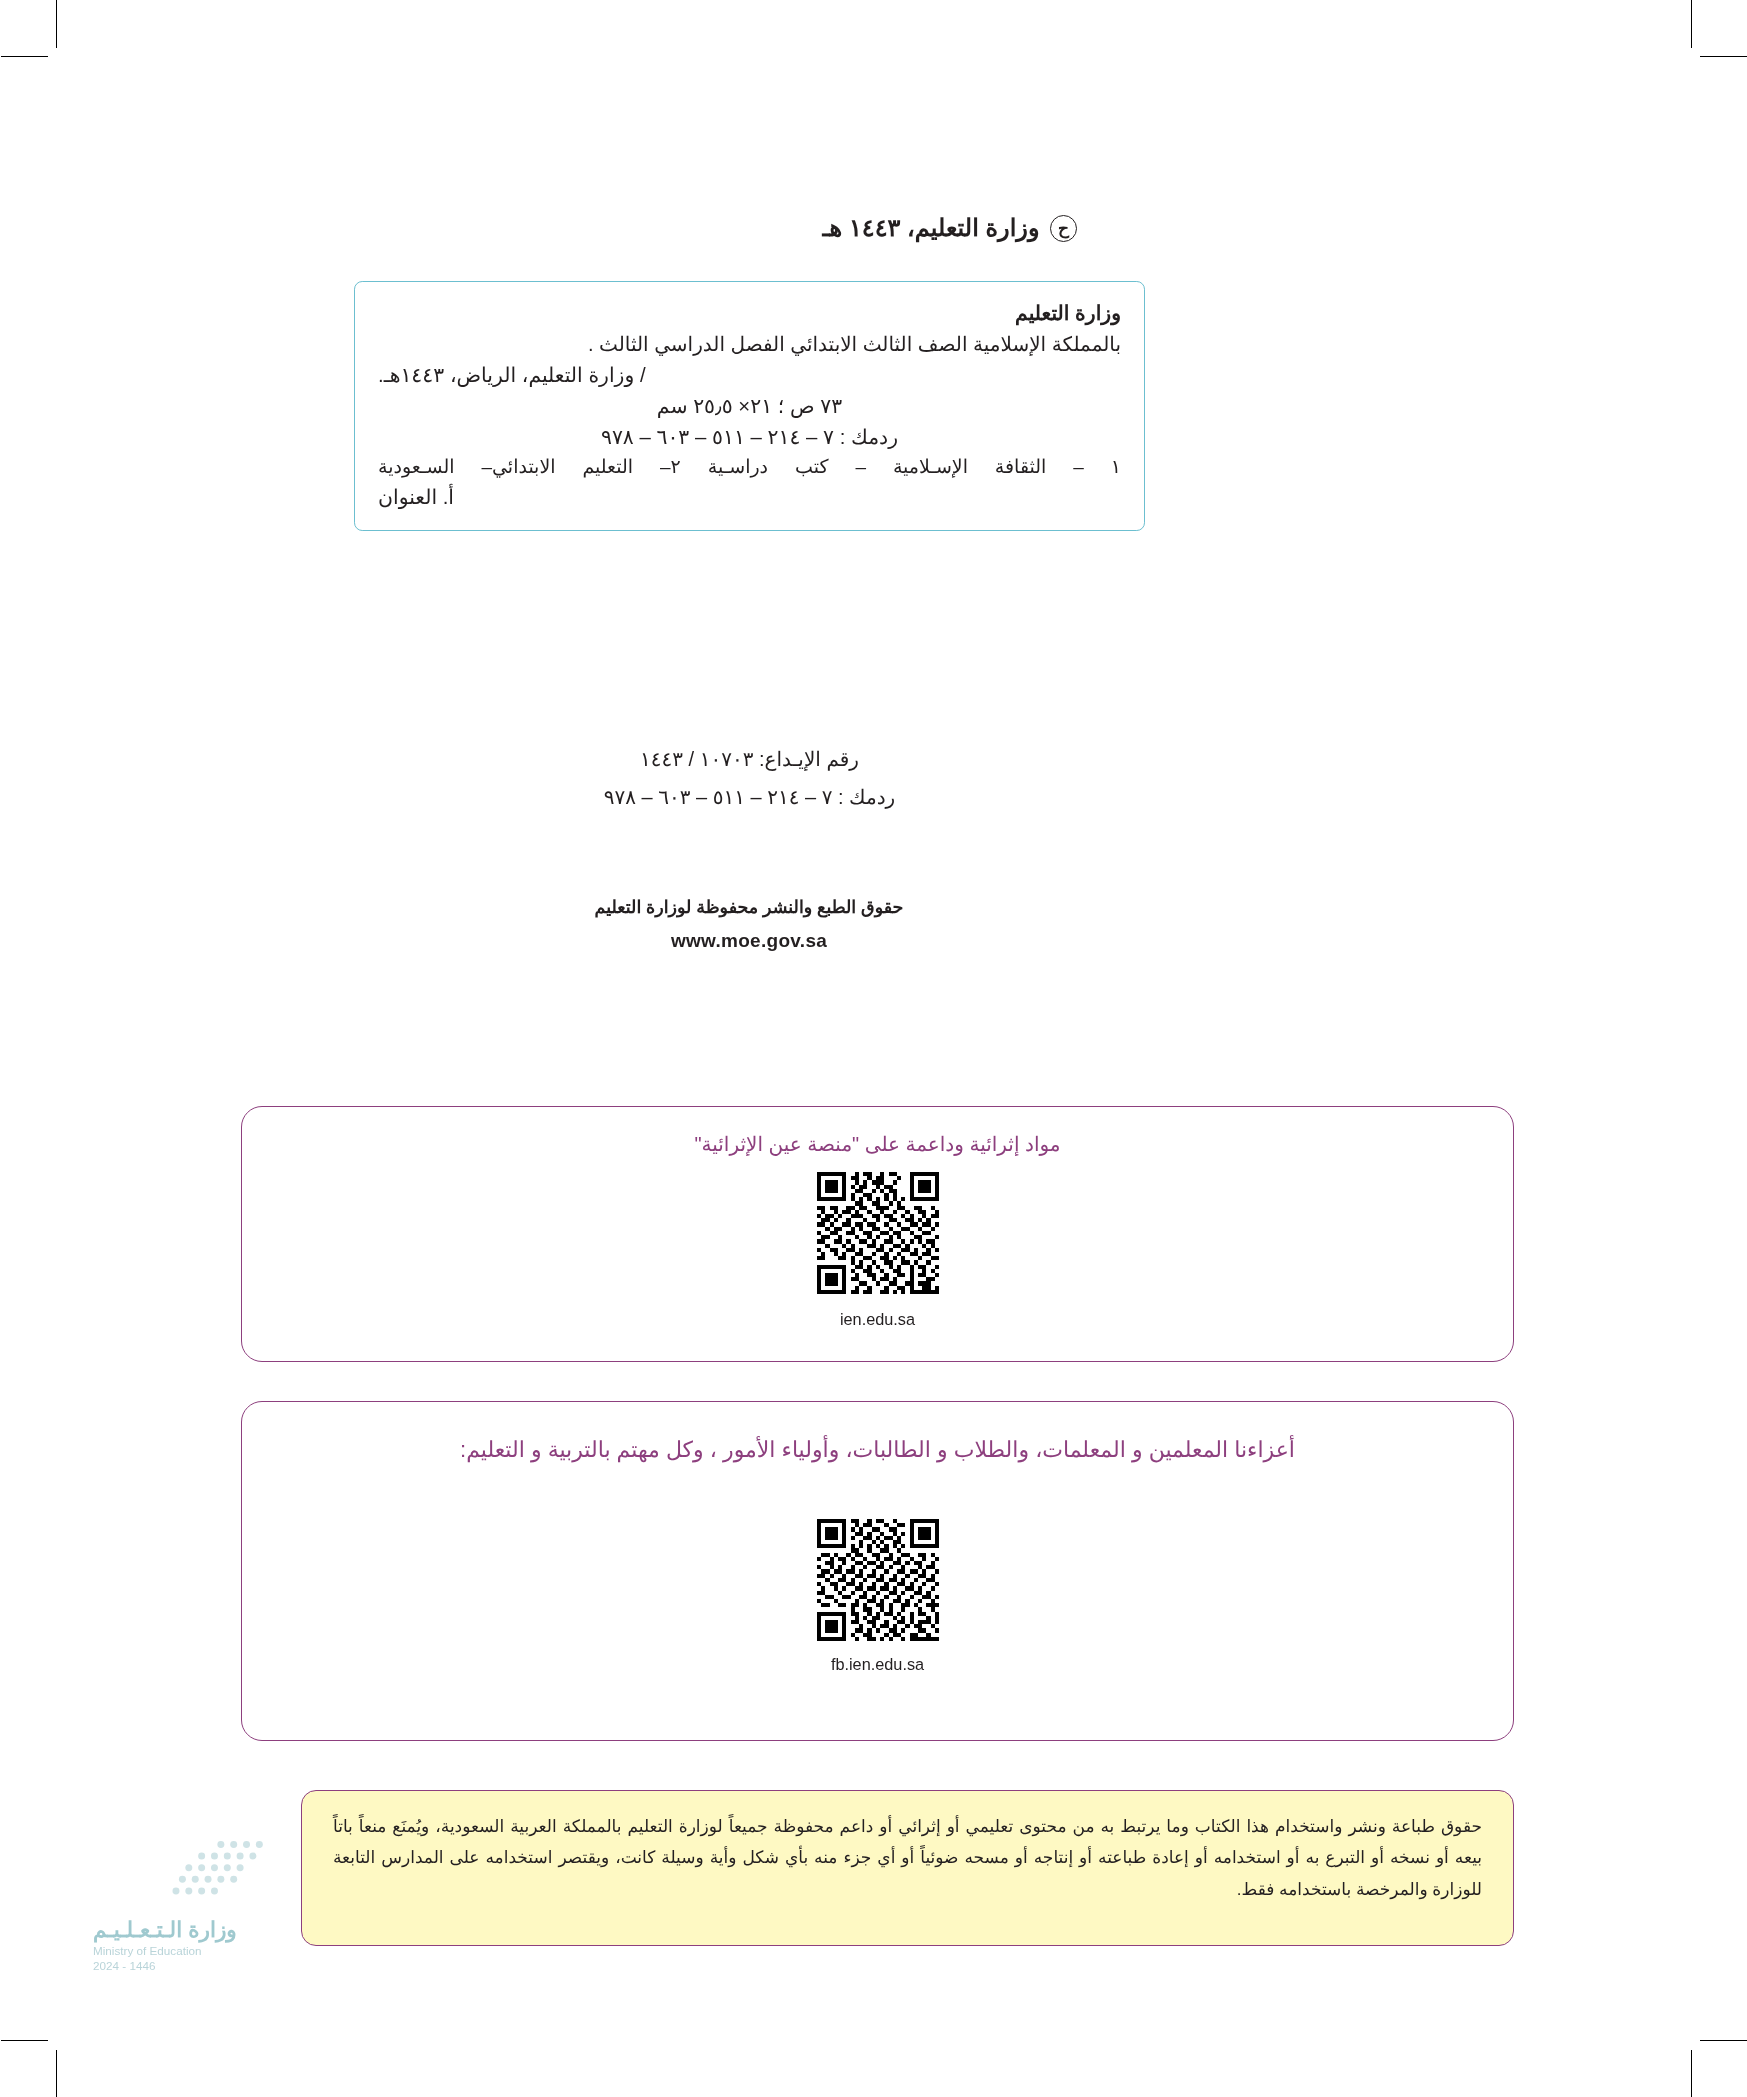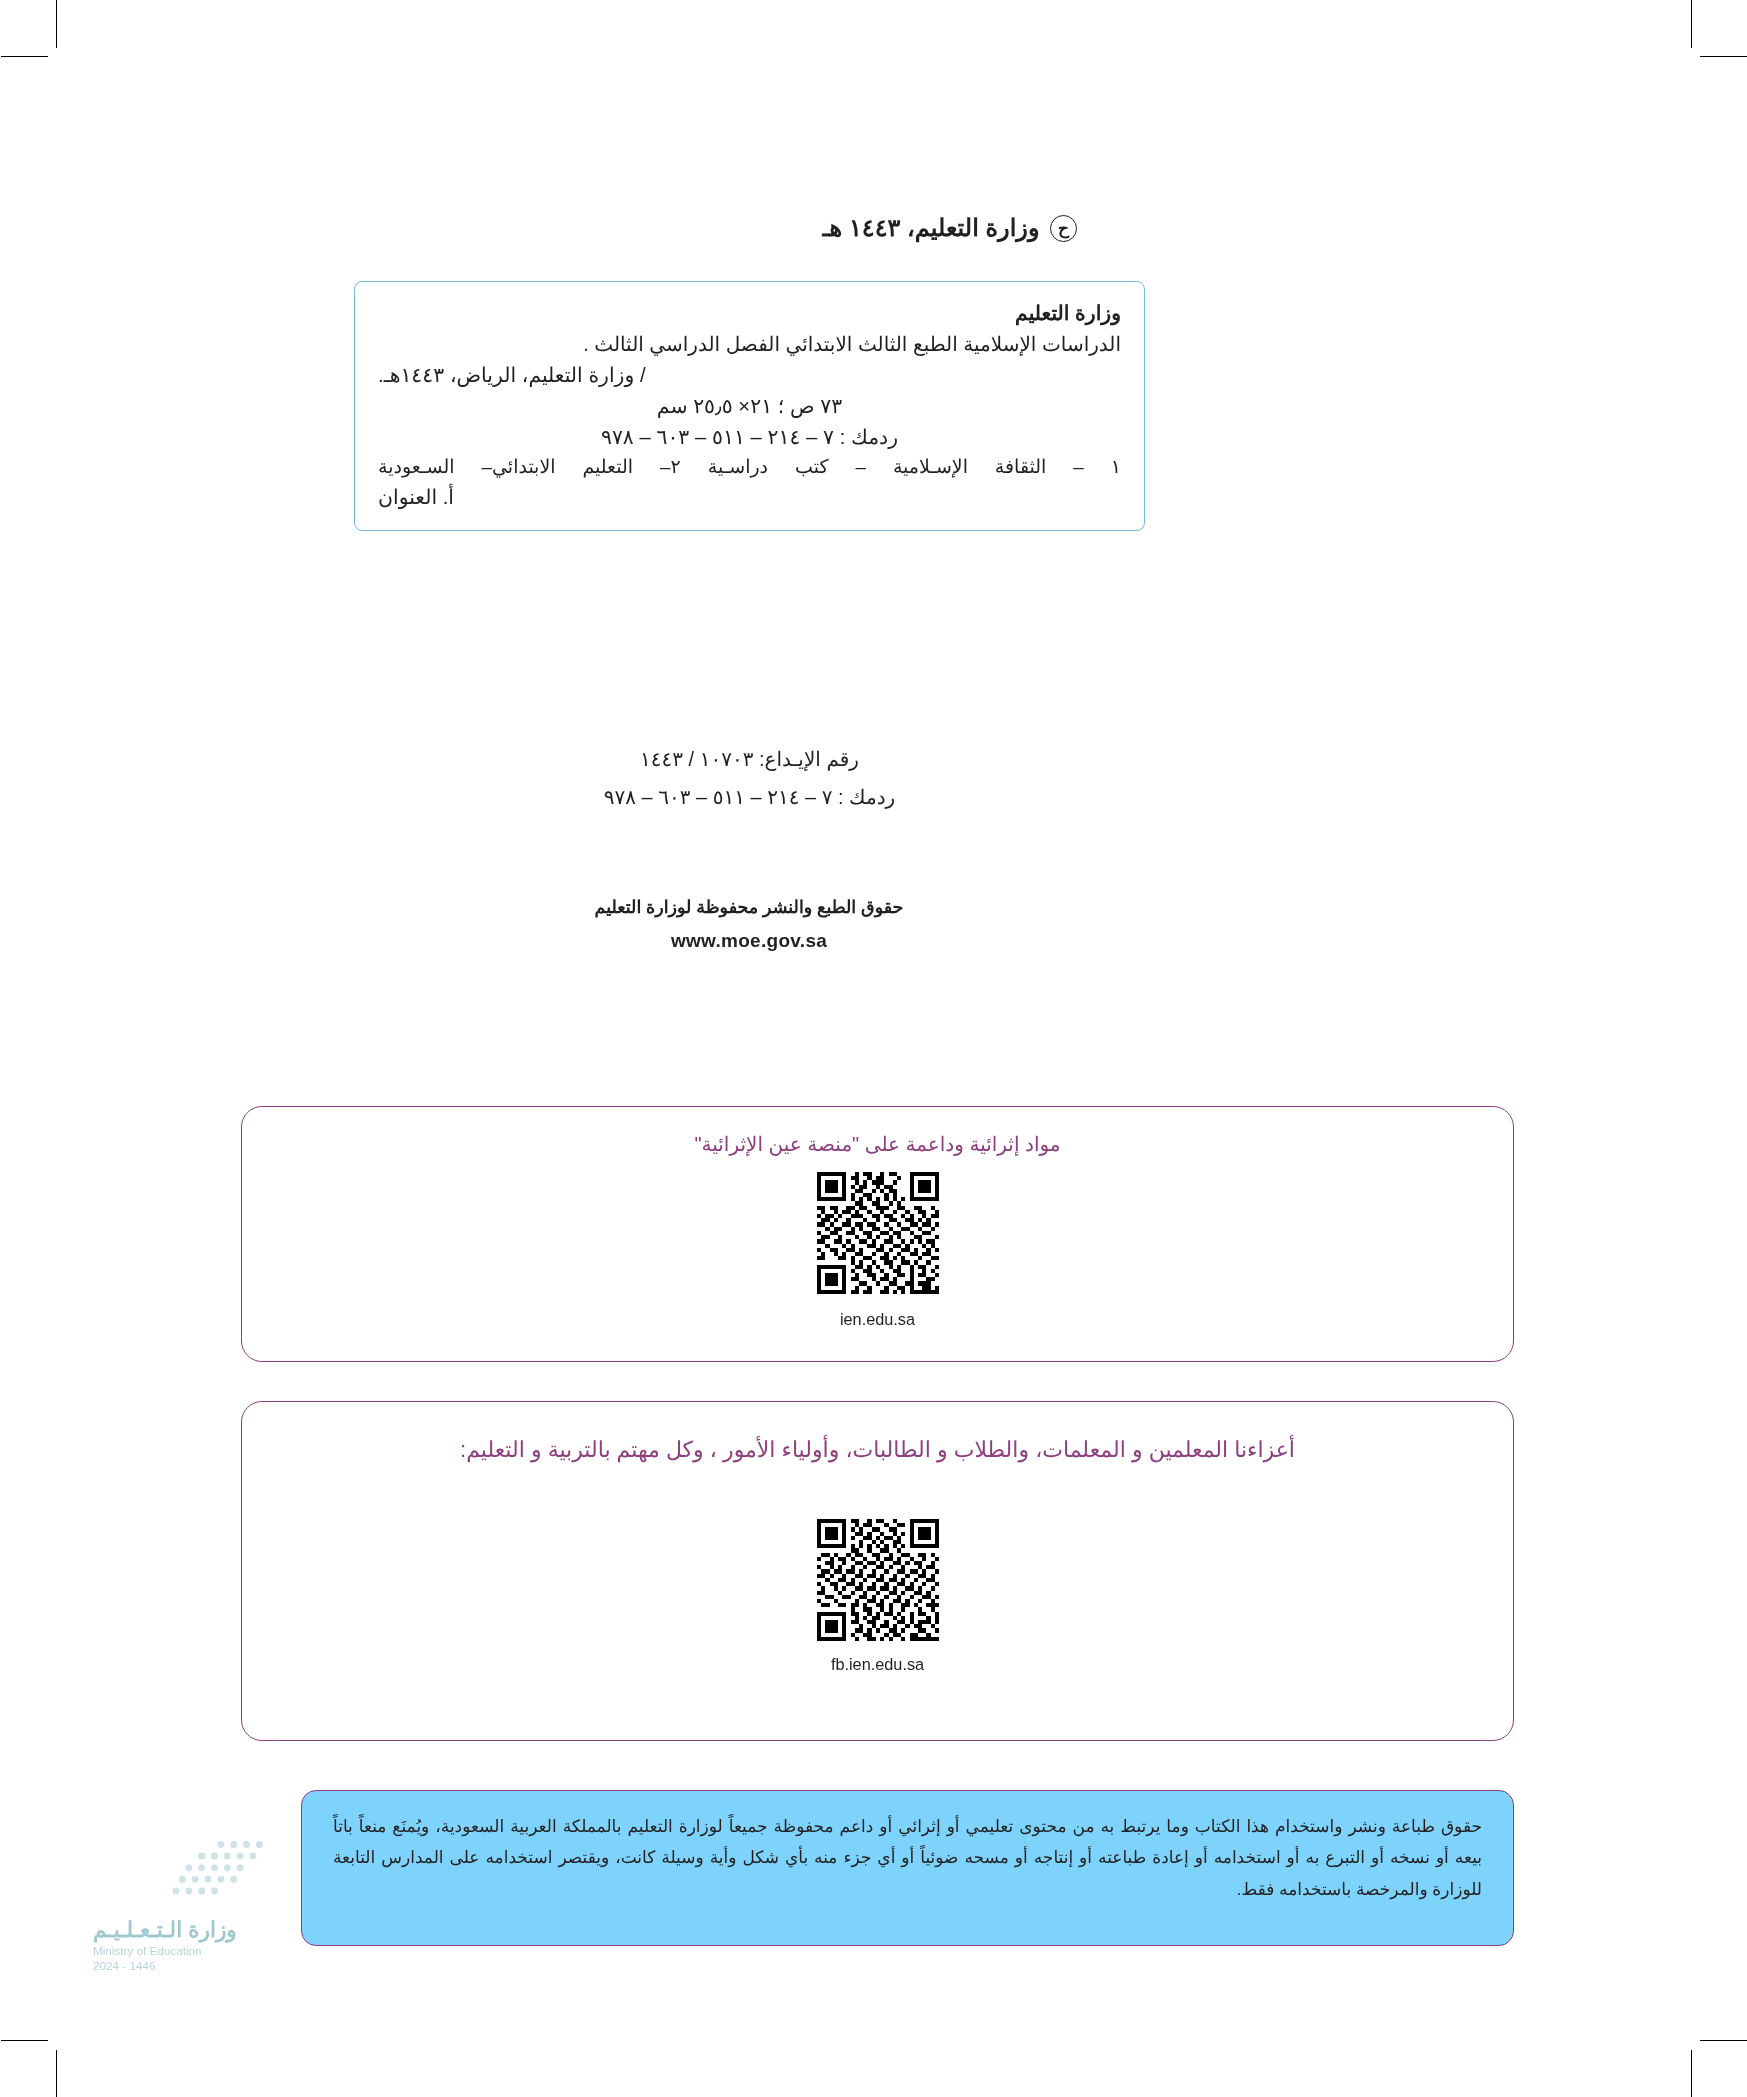--- a/index.html
+++ b/index.html
@@ -187,21 +187,21 @@
   
   #box-legal {
     position: absolute;
     top: 1790px;
     left: 301px;
     width: 1213px;
     height: 156px;
     box-sizing: border-box;
     border: 1.5px solid #8d3f7e;
     border-radius: 15px;
-    background: #7dd3fc;
+    background: #fef9c3;
     padding: 20px 31px;
     direction: rtl;
   }
   .legal-text {
     font-size: 17px;
     line-height: 1.85;
     color: #231f20;
     text-align: justify;
     text-align-last: right;
   }
@@ -263,21 +263,21 @@
 <div class="crop v cm-br-v"></div>
 <div class="crop h cm-br-h"></div>
 
 <div class="copyright-line">
   <span class="c-mark">ح</span>
   <span>وزارة التعليم، ١٤٤٣ هـ</span>
 </div>
 
 <div class="catalog-box">
   <div class="catalog-line bold">وزارة التعليم</div>
-  <div class="catalog-line c3">الدراسات الإسلامية الطبع الثالث الابتدائي الفصل الدراسي الثالث .</div>
+  <div class="catalog-line c3">بالمملكة الإسلامية الصف الثالث الابتدائي الفصل الدراسي الثالث .</div>
   <div class="catalog-line c4">/ وزارة التعليم، الرياض، ١٤٤٣هـ.</div>
   <div class="catalog-line c5">٧٣ ص ؛ ٢١× ٢٥٫٥ سم</div>
   <div class="catalog-line c6">ردمك : ٧ – ٢١٤ – ٥١١ – ٦٠٣ – ٩٧٨</div>
   <div class="catalog-line c7">١ – الثقافة الإسـلامية – كتب دراسـية  ٢– التعليم الابتدائي– السـعودية</div>
   <div class="catalog-line c8">أ. العنوان</div>
 </div>
 
 <div class="deposit d1">رقم الإيـداع: ١٠٧٠٣ / ١٤٤٣</div>
 <div class="deposit d2">ردمك : ٧ – ٢١٤ – ٥١١ – ٦٠٣ – ٩٧٨</div>
 

